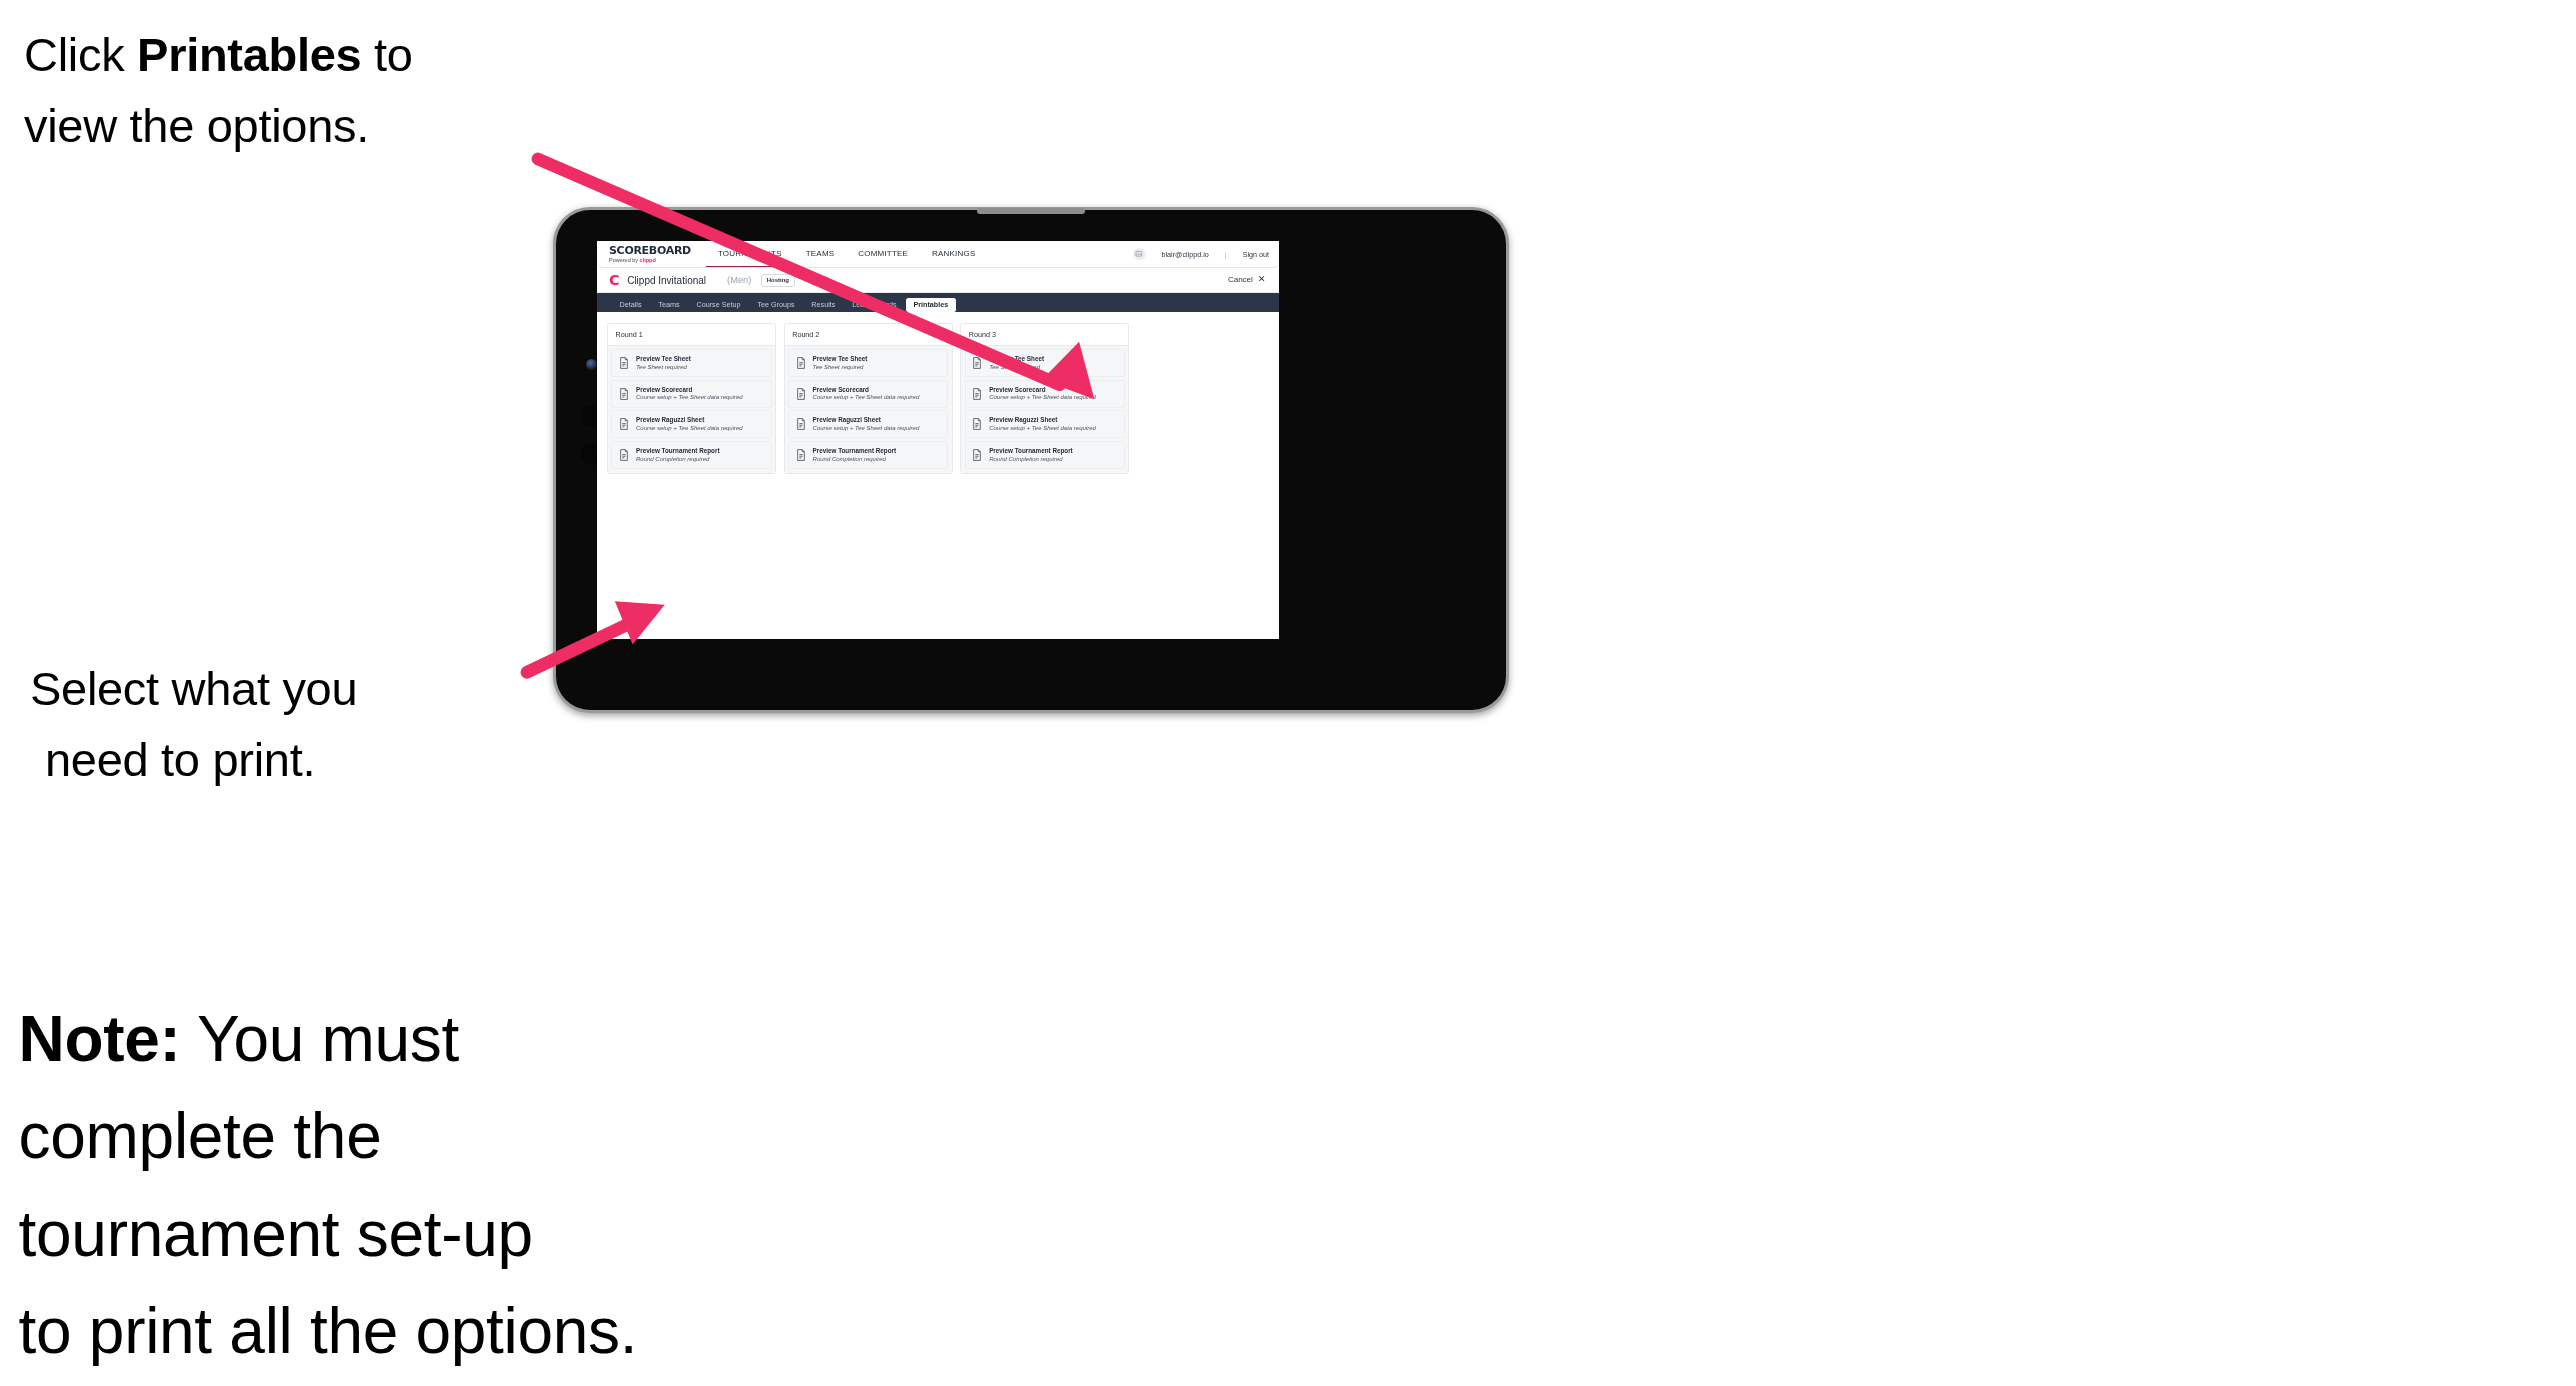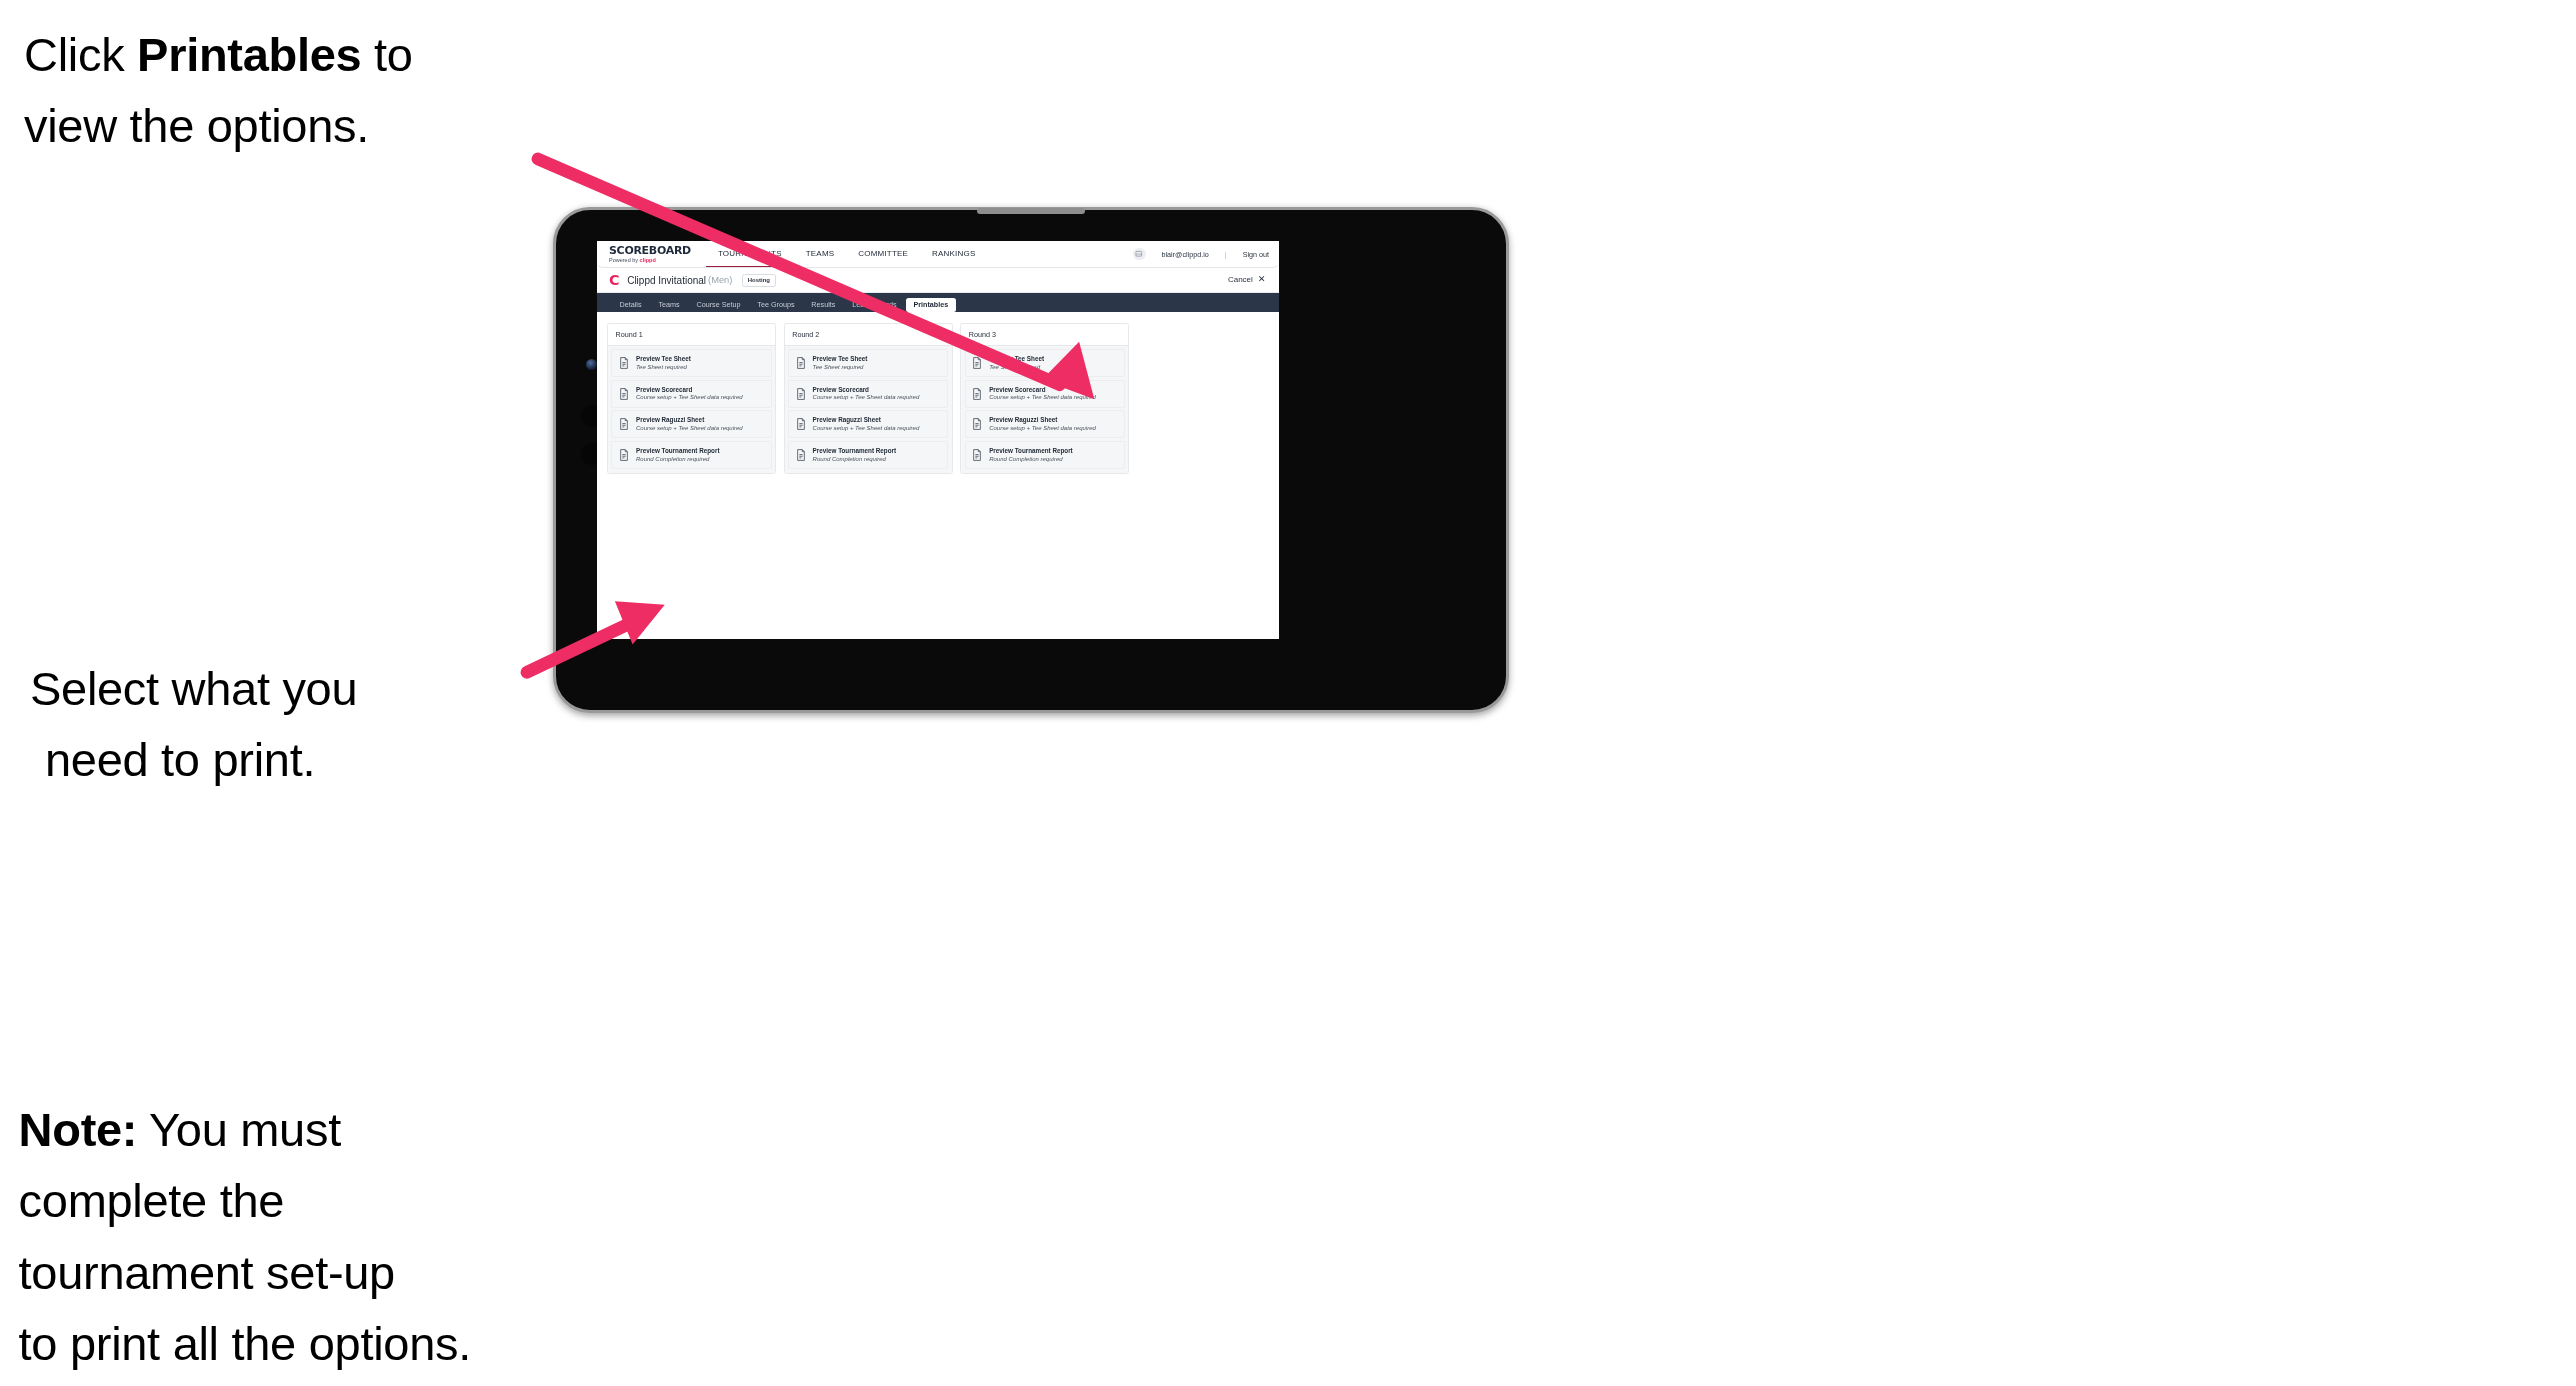--- a/index.html
+++ b/index.html
@@ -14,21 +14,21 @@
   
   .callout {
     position: absolute;
     color: #000;
     font-family: "Liberation Sans", sans-serif;
     font-weight: 400;
     letter-spacing: -0.3px;
   }
   #callout-top     { left: 24px;  top: 18.6px;   width: 575px; font-size: 47px; line-height: 1.52; }
   #callout-middle  { left: 30px;  top: 653px;  width: 558px; font-size: 47px; line-height: 1.52; }
-  #callout-note    { left: 18.6px;  top: 1094px; width: 677px; font-size: 47px; line-height: 1.52; }
+  #callout-note    { left: 18.6px;  top: 991px; width: 677px; font-size: 64px; line-height: 1.52; }
   #callout-middle .l2 { padding-left: 15px; display:block; }
   .b { font-weight: 700; }
 
   
   #tablet {
     position: absolute;
     left: 553px; top: 207px;
     width: 956px; height: 506px;
     background: #0a0a0a;
     border-radius: 37px;
@@ -106,21 +106,21 @@
     height: 25px; background: #fff;
     display: flex; align-items: center; padding: 0 10px 0 12px;
     border-bottom: 0.8px solid #e8eaed;
   }
   #clippd-c {
     font-family: "DejaVu Sans", sans-serif;
     font-weight: 700; font-size: 14.4px; color: #e8265c; line-height: 1;
     margin-right: 7.6px;
   }
   #tourn-name { font-size: 10px; color: #1f2733; }
-  #tourn-gender { font-size: 9.3px; color: #9aa2ad; margin-left: 2px; }
+  #tourn-gender { font-size: 9.3px; color: #9aa2ad; margin-left: 21px; }
   #hosting-badge {
     margin-left: 9.3px; font-size: 6px; font-weight: 700; color: #2a3340;
     border: 0.8px solid #d9dce1; border-radius: 2.5px; padding: 2.5px 5px; line-height: 1;
   }
   #cancel-btn {
     margin-left: auto; display: flex; align-items: center; gap: 5px;
     font-size: 8px; color: #2a3340; cursor: pointer; padding-right: 3.4px;
   }
   #cancel-x { font-size: 9.3px; line-height: 1; }
 

